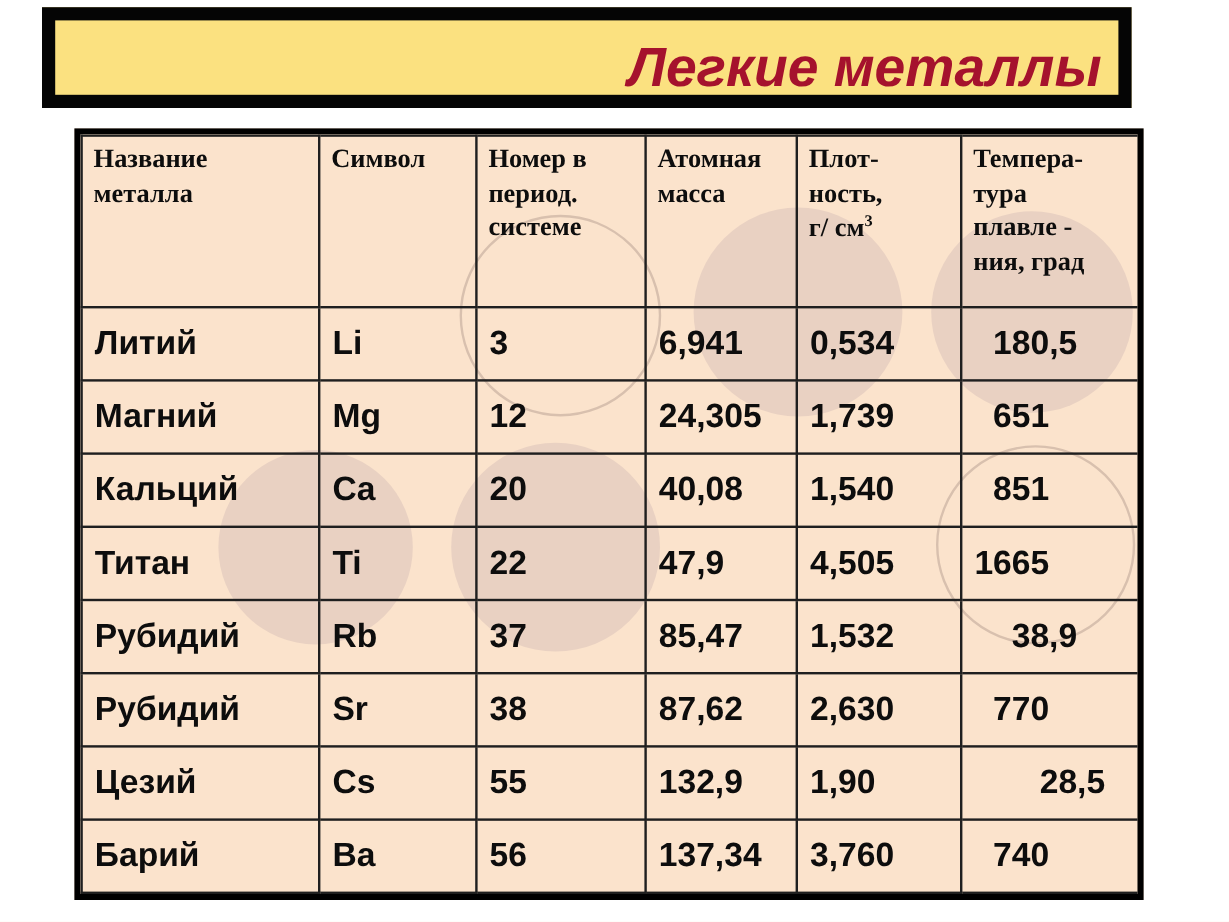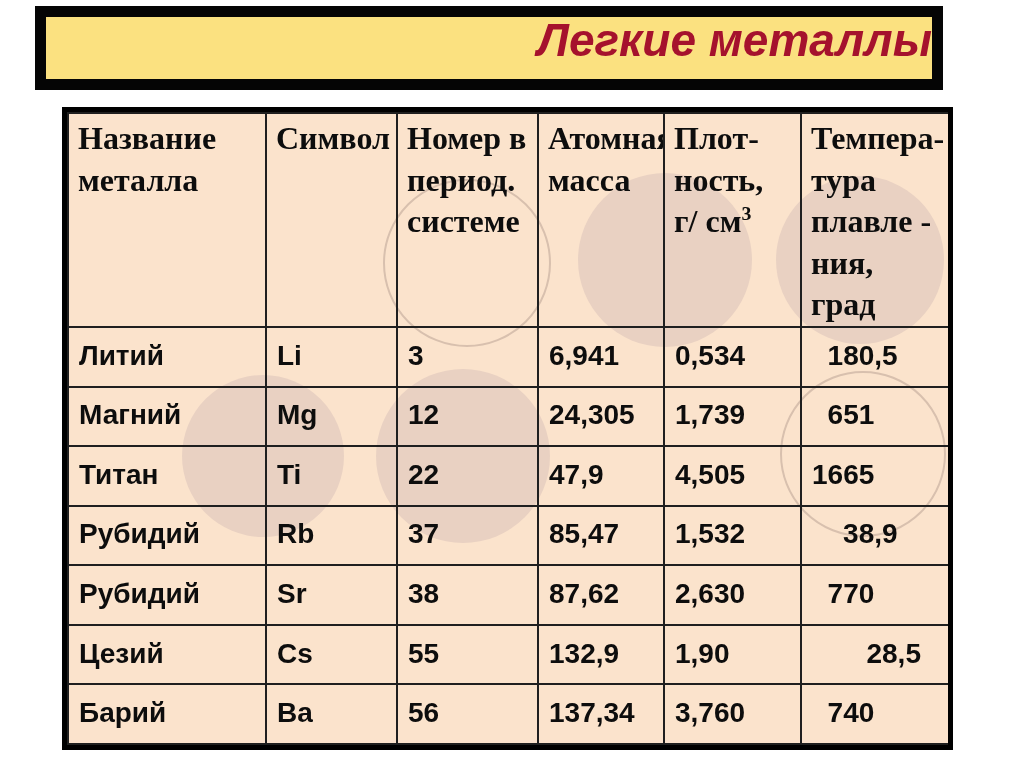--- a/index.html
+++ b/index.html
@@ -18,21 +18,22 @@
   .slide{position:relative;width:1024px;height:768px;background:#ffffff;}
 
   
   .title-frame{
     position:absolute;left:35px;top:6px;width:908px;height:84px;
     background:var(--title-yellow);
     border:11px solid var(--frame-black);
   }
   .title-inner{
     width:100%;height:100%;
-    display:flex;align-items:flex-start;justify-content:flex-end;
+    display:flex;align-items:flex-end;justify-content:flex-end;
+    padding-right:14px;
   }
   .title-text{
     font-family:"Liberation Sans",sans-serif;
     font-weight:bold;font-style:italic;
     font-size:46px;line-height:1;
     color:var(--title-red);
     letter-spacing:0px;
     white-space:nowrap;
   }
 
@@ -62,21 +63,21 @@
   }
   .metals th,.metals td{
     border:2px solid var(--grid-line);
     color:var(--text-black);
     overflow:hidden;
   }
   .metals thead tr{height:143px;}
   .metals tbody tr{height:40px;}
   .metals th{
     font-family:"Liberation Serif",serif;
-    font-weight:bold;font-size:32px;line-height:1.3;
+    font-weight:bold;font-size:22px;line-height:1.3;
     text-align:left;vertical-align:top;
     padding:4px 6px 0 9px;
     white-space:pre-line;
   }
   .metals td{
     font-family:"Liberation Sans",sans-serif;
     font-weight:bold;font-size:28px;line-height:1;
     text-align:left;vertical-align:middle;
     padding:0 4px 2px 10px;
     white-space:pre;
@@ -149,20 +150,28 @@
           </tr>
           <tr>
             <td class="col-name">Магний</td>
             <td class="col-symbol">Mg</td>
             <td class="col-number">12</td>
             <td class="col-mass">24,305</td>
             <td class="col-density">1,739</td>
             <td class="col-melting">  651</td>
           </tr>
           <tr>
+            <td class="col-name">Кальций</td>
+            <td class="col-symbol">Ca</td>
+            <td class="col-number">20</td>
+            <td class="col-mass">40,08</td>
+            <td class="col-density">1,540</td>
+            <td class="col-melting">  851</td>
+          </tr>
+          <tr>
             <td class="col-name">Титан</td>
             <td class="col-symbol">Ti</td>
             <td class="col-number">22</td>
             <td class="col-mass">47,9</td>
             <td class="col-density">4,505</td>
             <td class="col-melting">1665</td>
           </tr>
           <tr>
             <td class="col-name">Рубидий</td>
             <td class="col-symbol">Rb</td>

